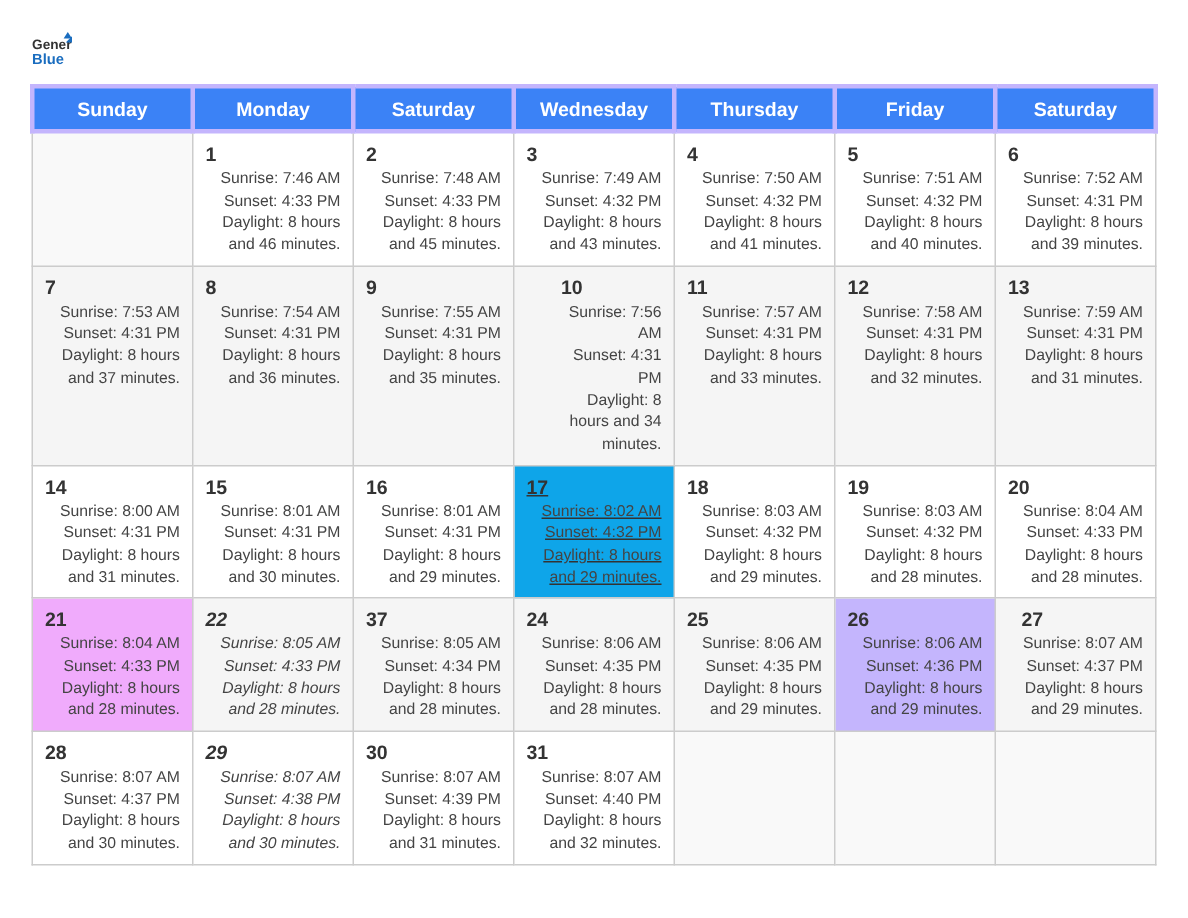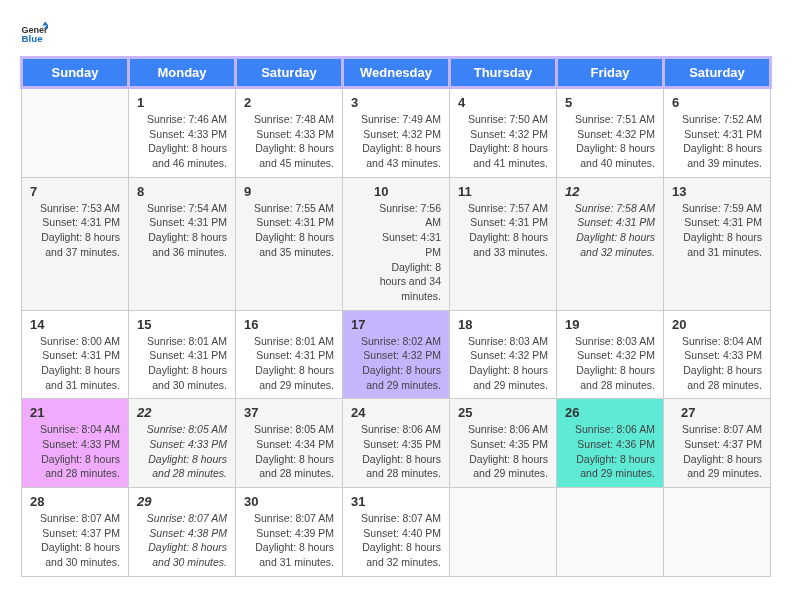--- a/index.html
+++ b/index.html
@@ -175,21 +175,21 @@
             <div class="day-info">Sunrise: 7:55 AM<br>Sunset: 4:31 PM<br>Daylight: 8 hours and 35 minutes.</div>
           </td>
           <td style="background-color: rgb(245, 245, 245); padding-left: 31px;">
             <span class="day-number">10</span>
             <div class="day-info">Sunrise: 7:56 AM<br>Sunset: 4:31 PM<br>Daylight: 8 hours and 34 minutes.</div>
           </td>
           <td style="background-color: rgb(245, 245, 245);">
             <span class="day-number">11</span>
             <div class="day-info">Sunrise: 7:57 AM<br>Sunset: 4:31 PM<br>Daylight: 8 hours and 33 minutes.</div>
           </td>
-          <td style="background-color: rgb(245, 245, 245); font-style: italic;">
+          <td style="background-color: rgb(245, 245, 245);">
             <span class="day-number">12</span>
             <div class="day-info">Sunrise: 7:58 AM<br>Sunset: 4:31 PM<br>Daylight: 8 hours and 32 minutes.</div>
           </td>
           <td style="background-color: rgb(245, 245, 245);">
             <span class="day-number">13</span>
             <div class="day-info">Sunrise: 7:59 AM<br>Sunset: 4:31 PM<br>Daylight: 8 hours and 31 minutes.</div>
           </td>
         </tr>
         <tr>
           <td style="background-color: rgb(255, 255, 255);">
@@ -197,21 +197,21 @@
             <div class="day-info">Sunrise: 8:00 AM<br>Sunset: 4:31 PM<br>Daylight: 8 hours and 31 minutes.</div>
           </td>
           <td style="background-color: rgb(255, 255, 255);">
             <span class="day-number">15</span>
             <div class="day-info">Sunrise: 8:01 AM<br>Sunset: 4:31 PM<br>Daylight: 8 hours and 30 minutes.</div>
           </td>
           <td style="background-color: rgb(255, 255, 255);">
             <span class="day-number">16</span>
             <div class="day-info">Sunrise: 8:01 AM<br>Sunset: 4:31 PM<br>Daylight: 8 hours and 29 minutes.</div>
           </td>
-          <td style="background-color: #c4b5fd;">
+          <td style="background-color: #0ea5e9; text-decoration: underline;">
             <span class="day-number">17</span>
             <div class="day-info">Sunrise: 8:02 AM<br>Sunset: 4:32 PM<br>Daylight: 8 hours and 29 minutes.</div>
           </td>
           <td style="background-color: rgb(255, 255, 255);">
             <span class="day-number">18</span>
             <div class="day-info">Sunrise: 8:03 AM<br>Sunset: 4:32 PM<br>Daylight: 8 hours and 29 minutes.</div>
           </td>
           <td style="background-color: rgb(255, 255, 255);">
             <span class="day-number">19</span>
             <div class="day-info">Sunrise: 8:03 AM<br>Sunset: 4:32 PM<br>Daylight: 8 hours and 28 minutes.</div>
@@ -235,21 +235,21 @@
             <div class="day-info">Sunrise: 8:05 AM<br>Sunset: 4:34 PM<br>Daylight: 8 hours and 28 minutes.</div>
           </td>
           <td style="background-color: rgb(245, 245, 245);">
             <span class="day-number">24</span>
             <div class="day-info">Sunrise: 8:06 AM<br>Sunset: 4:35 PM<br>Daylight: 8 hours and 28 minutes.</div>
           </td>
           <td style="background-color: rgb(245, 245, 245);">
             <span class="day-number">25</span>
             <div class="day-info">Sunrise: 8:06 AM<br>Sunset: 4:35 PM<br>Daylight: 8 hours and 29 minutes.</div>
           </td>
-          <td style="background-color: #5eead4;">
+          <td style="background-color: #c4b5fd;">
             <span class="day-number">26</span>
             <div class="day-info">Sunrise: 8:06 AM<br>Sunset: 4:36 PM<br>Daylight: 8 hours and 29 minutes.</div>
           </td>
           <td style="background-color: rgb(245, 245, 245); padding-left: 17px;">
             <span class="day-number">27</span>
             <div class="day-info">Sunrise: 8:07 AM<br>Sunset: 4:37 PM<br>Daylight: 8 hours and 29 minutes.</div>
           </td>
         </tr>
         <tr>
           <td style="background-color: rgb(255, 255, 255);">

